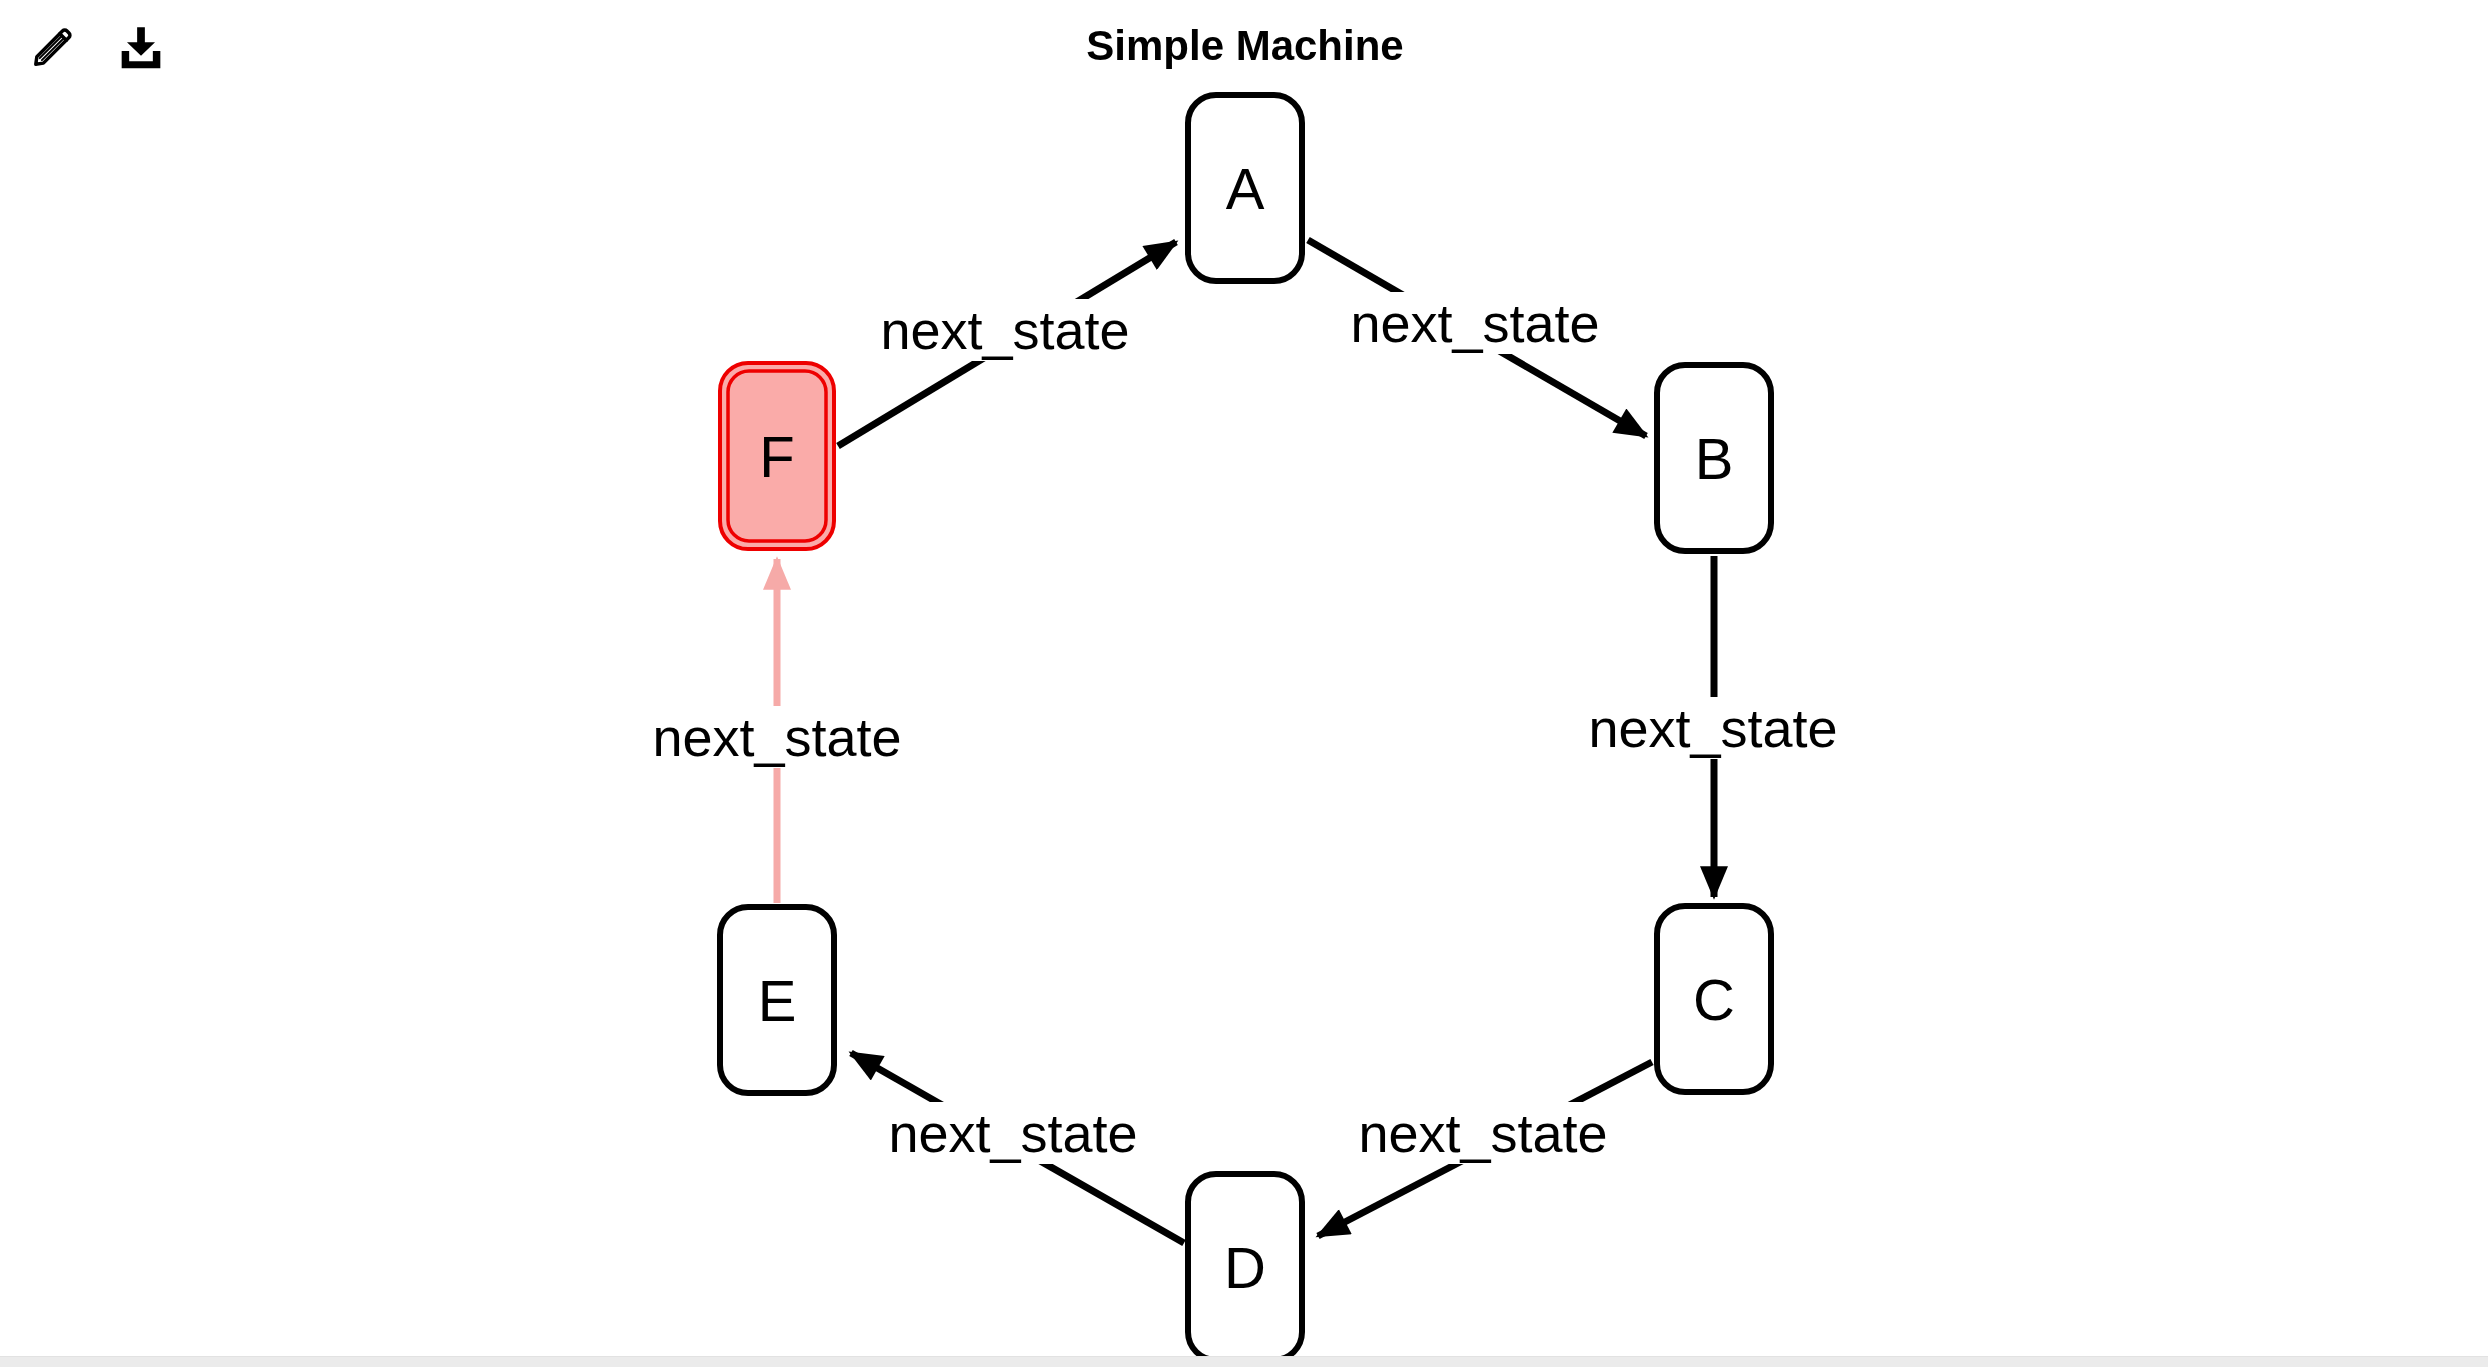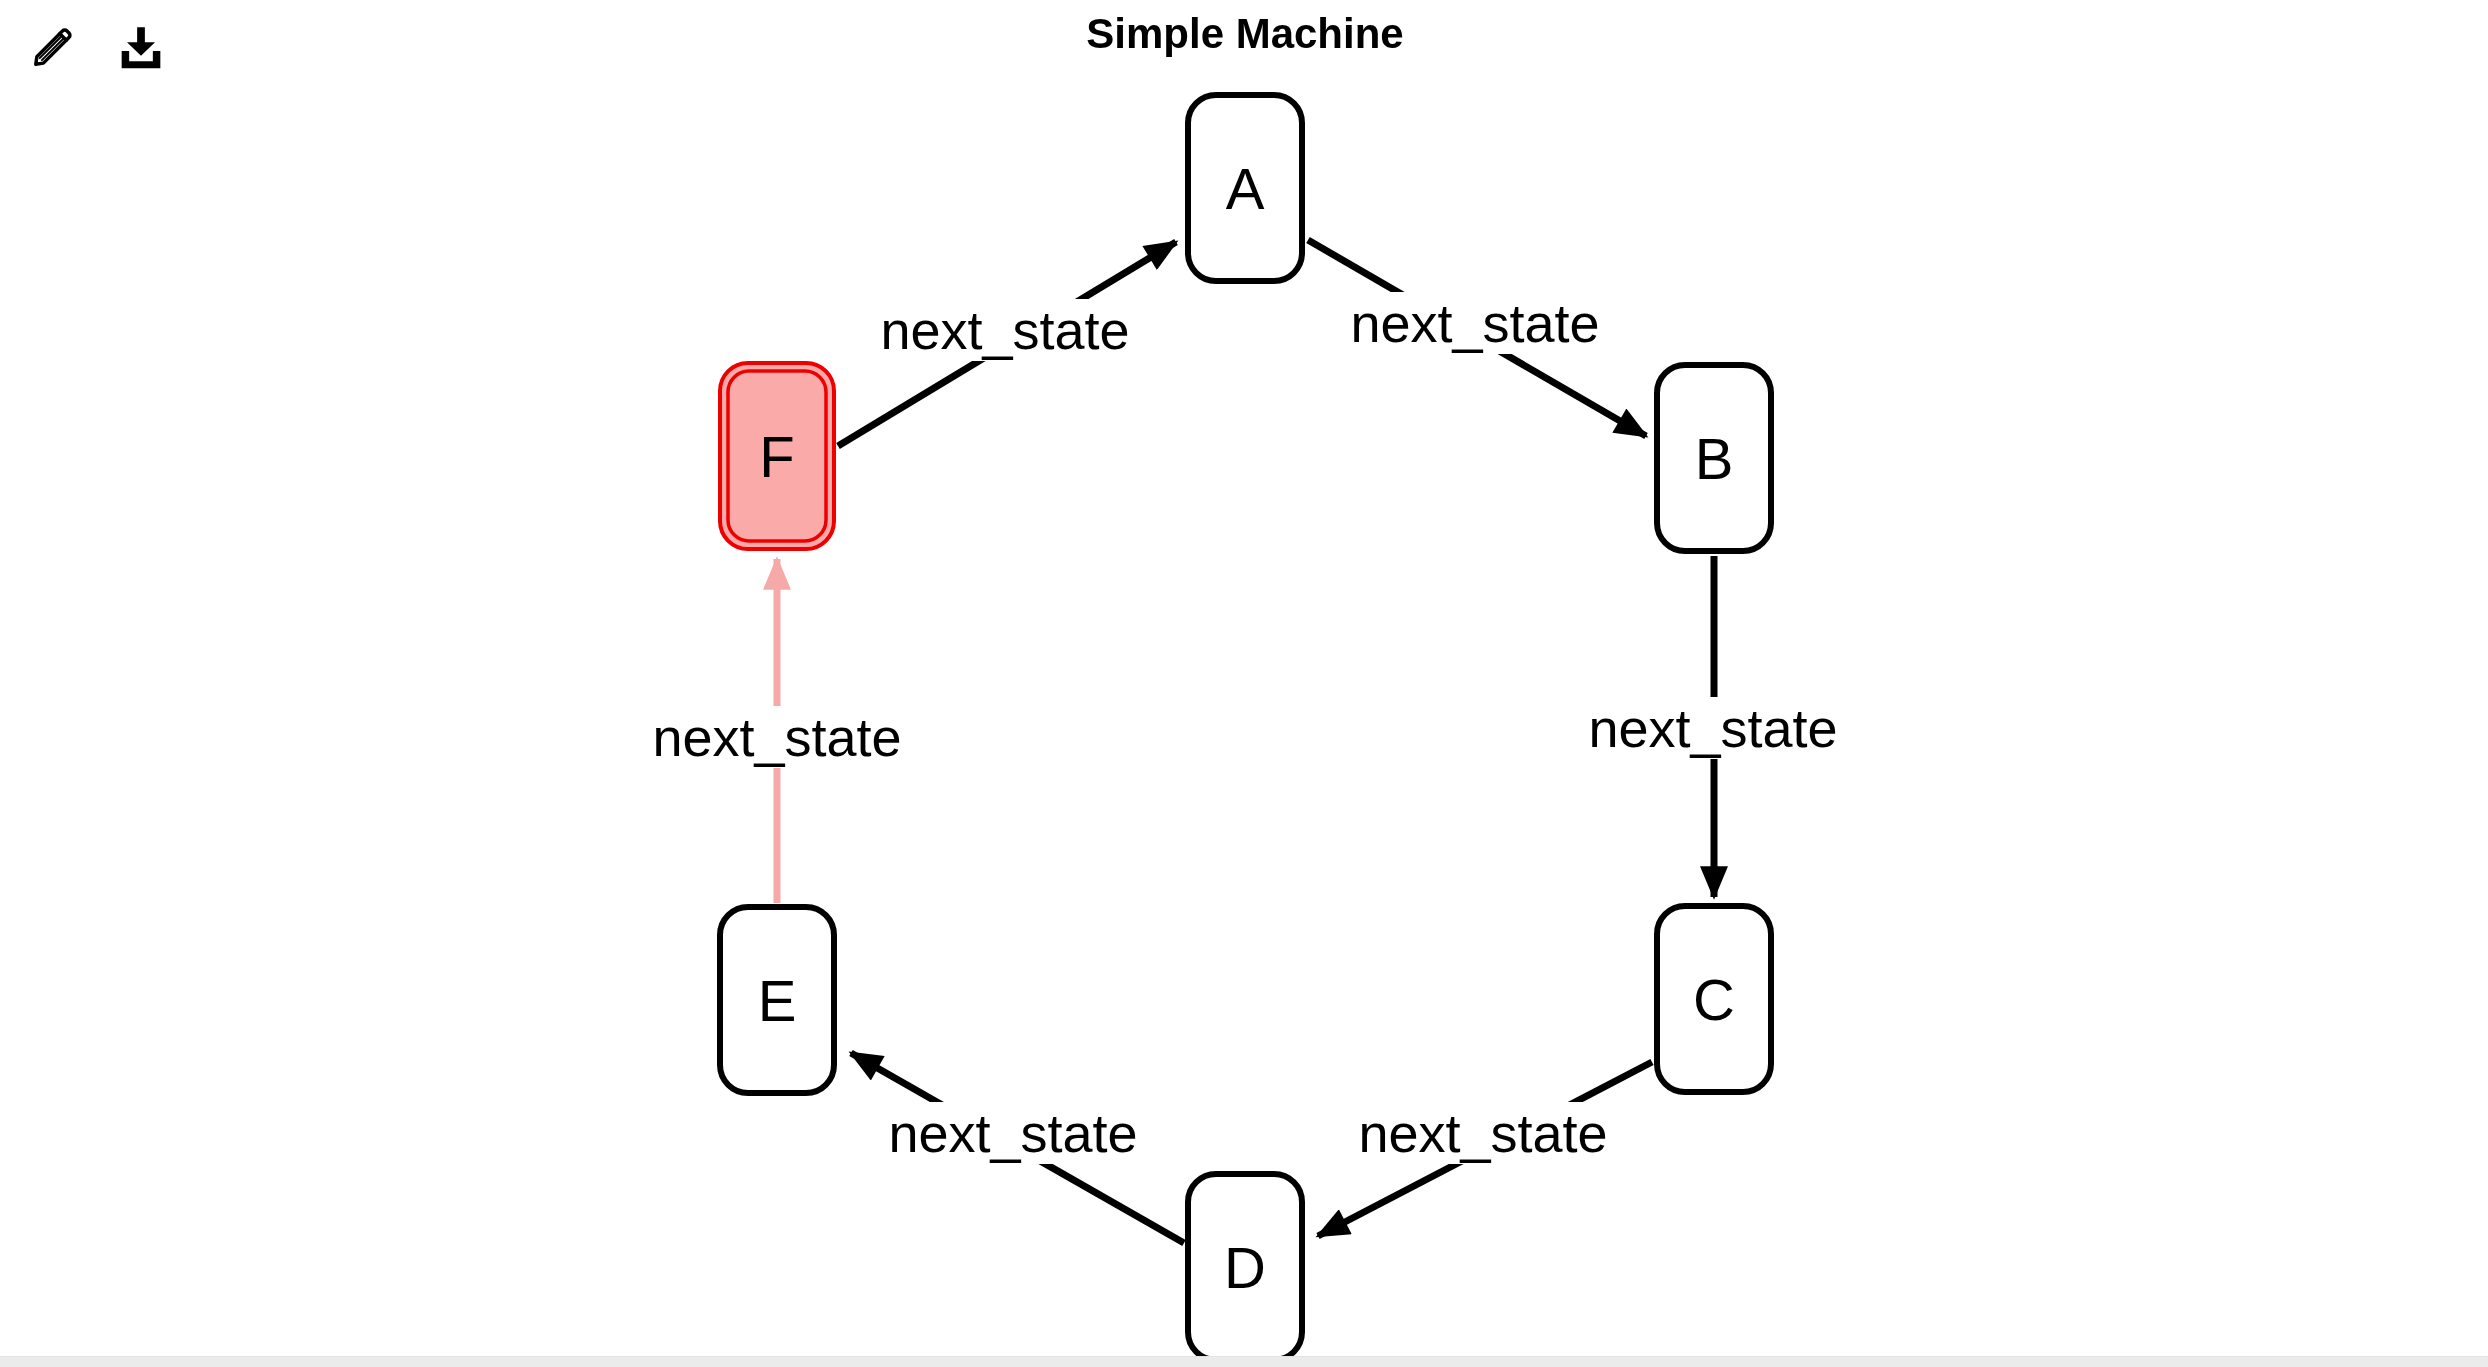--- a/index.html
+++ b/index.html
@@ -14,21 +14,21 @@
   .toolbar{
     position:absolute; top:18px; left:26px;
     display:flex; gap:28px; align-items:flex-start;
   }
   .icon-btn{
     background:none; border:none; padding:2px; margin:0; cursor:pointer;
     display:inline-flex;
   }
   .diagram-title{
     position:absolute;
-    top:10px; left:1245px;
+    top:22px; left:1245px;
     transform:translateX(-50%);
     font-size:42px;
     font-weight:bold;
     color:#000000;
     white-space:nowrap;
   }
   svg.canvas{ position:absolute; top:0; left:0; }
   .node-rect{ fill:#ffffff; stroke:#000000; stroke-width:6px; }
   .node-label{ font-size:58px; fill:#000000; text-anchor:middle; }
   .edge{ stroke:#000000; stroke-width:7px; fill:none; }

